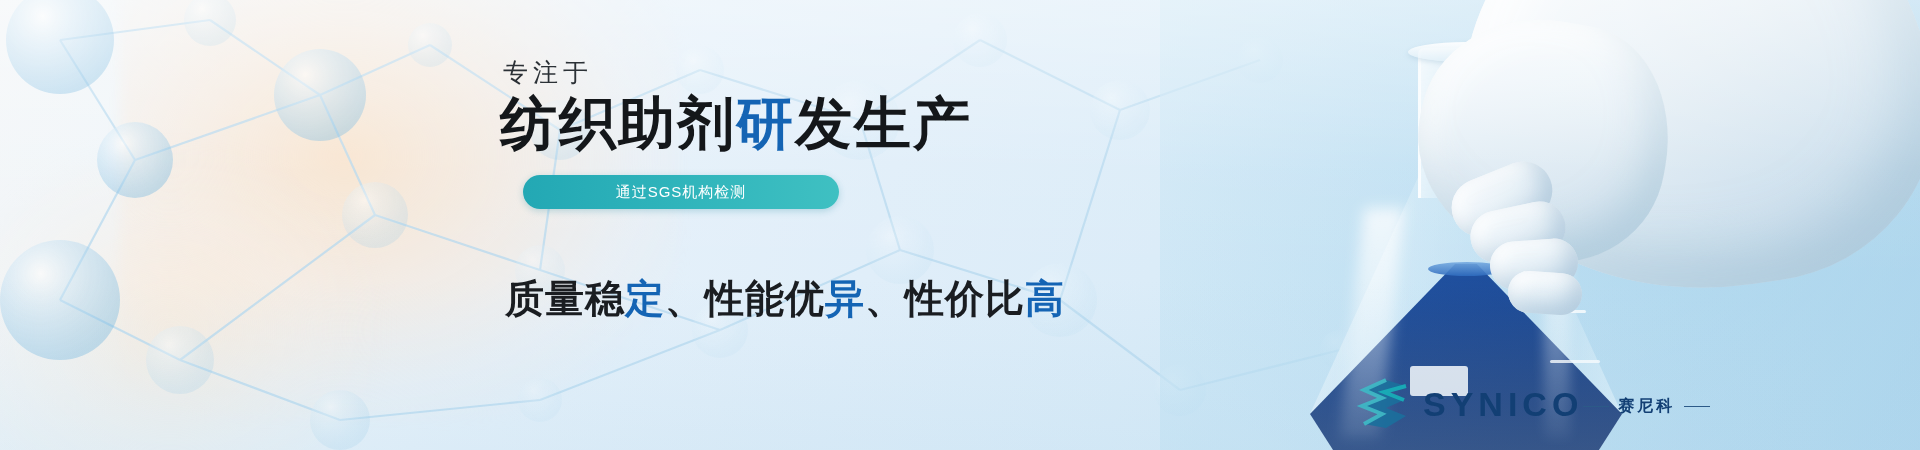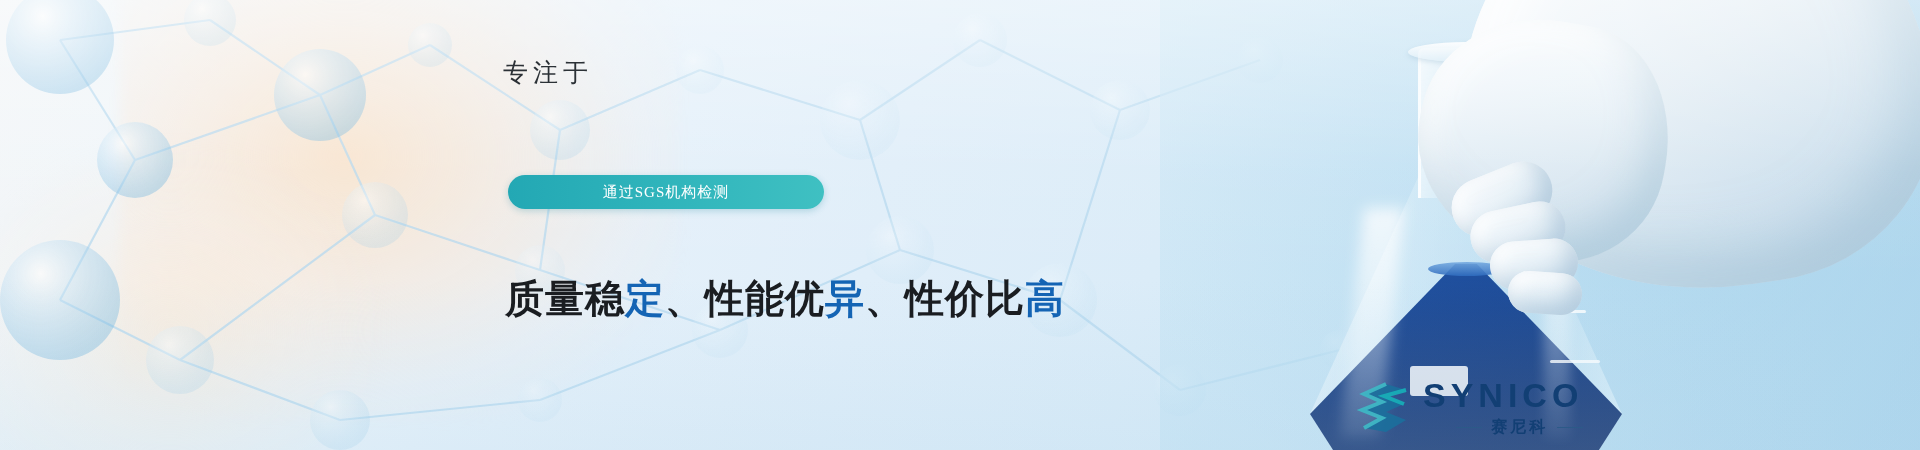--- a/index.html
+++ b/index.html
@@ -236,21 +236,21 @@
     display:flex;
     align-items:center;
     justify-content:center;
     color:#ffffff;
     font-size:15px;
     letter-spacing:1px;
     border-radius:30px;
     background:linear-gradient(90deg,#23a8b4 0%, #2fb4bb 48%, #3fc0c2 100%);
     box-shadow:0 2px 7px rgba(40,140,160,0.28);
   }
-  .pill-1 { left:508px; top:175px; width:316px; height:34px;font-family:Liberation Serif, serif; }
+  .pill-1 { left:523px; top:175px; width:316px; height:34px; }
   .pill-2 { left:503px; top:223px; width:316px; height:34px; }
   .pill-2 .sup { font-size:11px; vertical-align:super; }
 
   .slogan {
     position:absolute;
     left:505px; top:272px;
     font-size:39px;
     font-weight:bold;
     letter-spacing:1px;
     color:#1a1d21;
@@ -258,21 +258,21 @@
   }
   .slogan .sl-accent { color:#1464b4; }
 
   
   .logo {
     position:absolute;
     left:1352px; top:378px;
     display:flex; align-items:center;
   }
   .logo-mark { width:58px; height:52px; margin-right:13px; }
-  .logo-text { display:flex; flex-direction:column;align-items:flex-end; }
+  .logo-text { display:flex; flex-direction:row; }
   .logo-word {
     font-size:34px;
     font-weight:bold;
     letter-spacing:5px;
     color:#123f74;
     line-height:1;
   }
   .logo-sub {
     display:flex; align-items:center;
     margin-top:5px;
@@ -397,20 +397,23 @@
     <div class="finger f3"></div>
     <div class="finger f4"></div>
   </div>
 
   <div class="bg-sheen"></div>
 
   <div class="copy">
 
     <div class="eyebrow">专注于</div>
 
+    <div class="headline">
+      <span>纺织助剂</span><span class="hl-accent">研</span><span>发生产</span>
+    </div>
 
     <div class="pill pill-1">
       <span>通过SGS机构检测</span>
     </div>
 
 
     <div class="slogan">
       <span>质量稳</span><span class="sl-accent">定</span><span>、性能优</span><span class="sl-accent">异</span><span>、性价比</span><span class="sl-accent">高</span>
     </div>
   </div>

